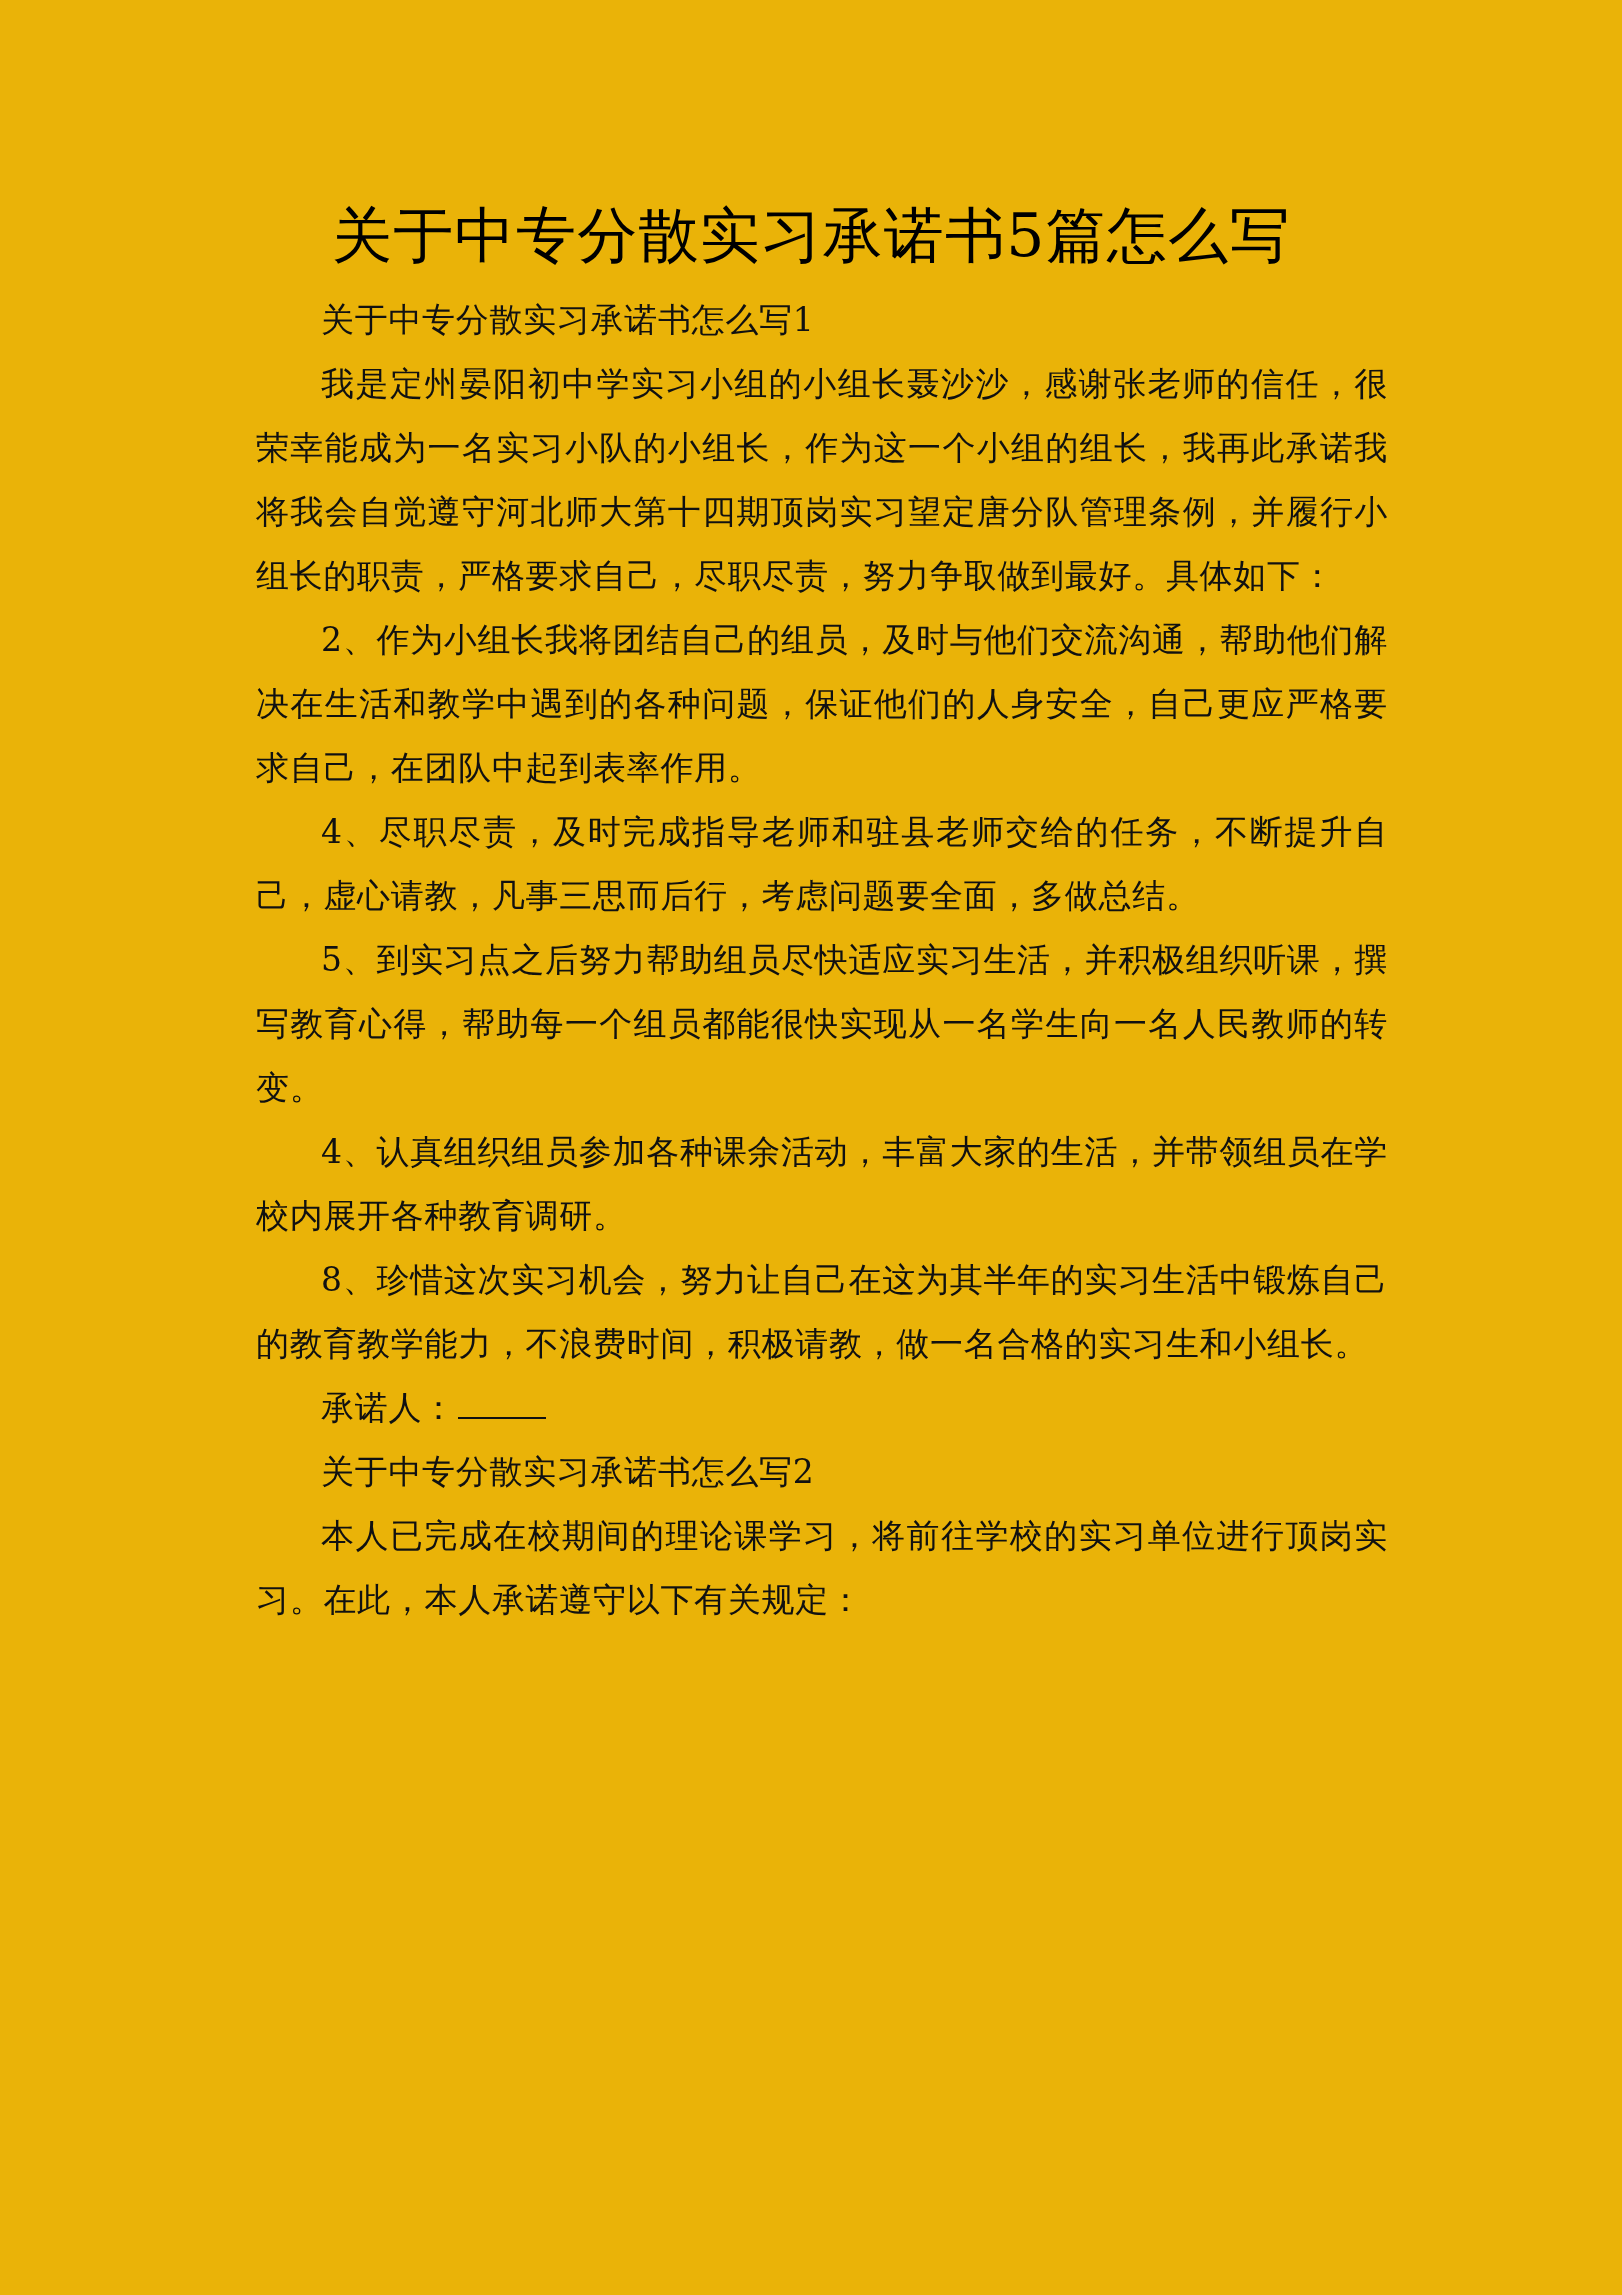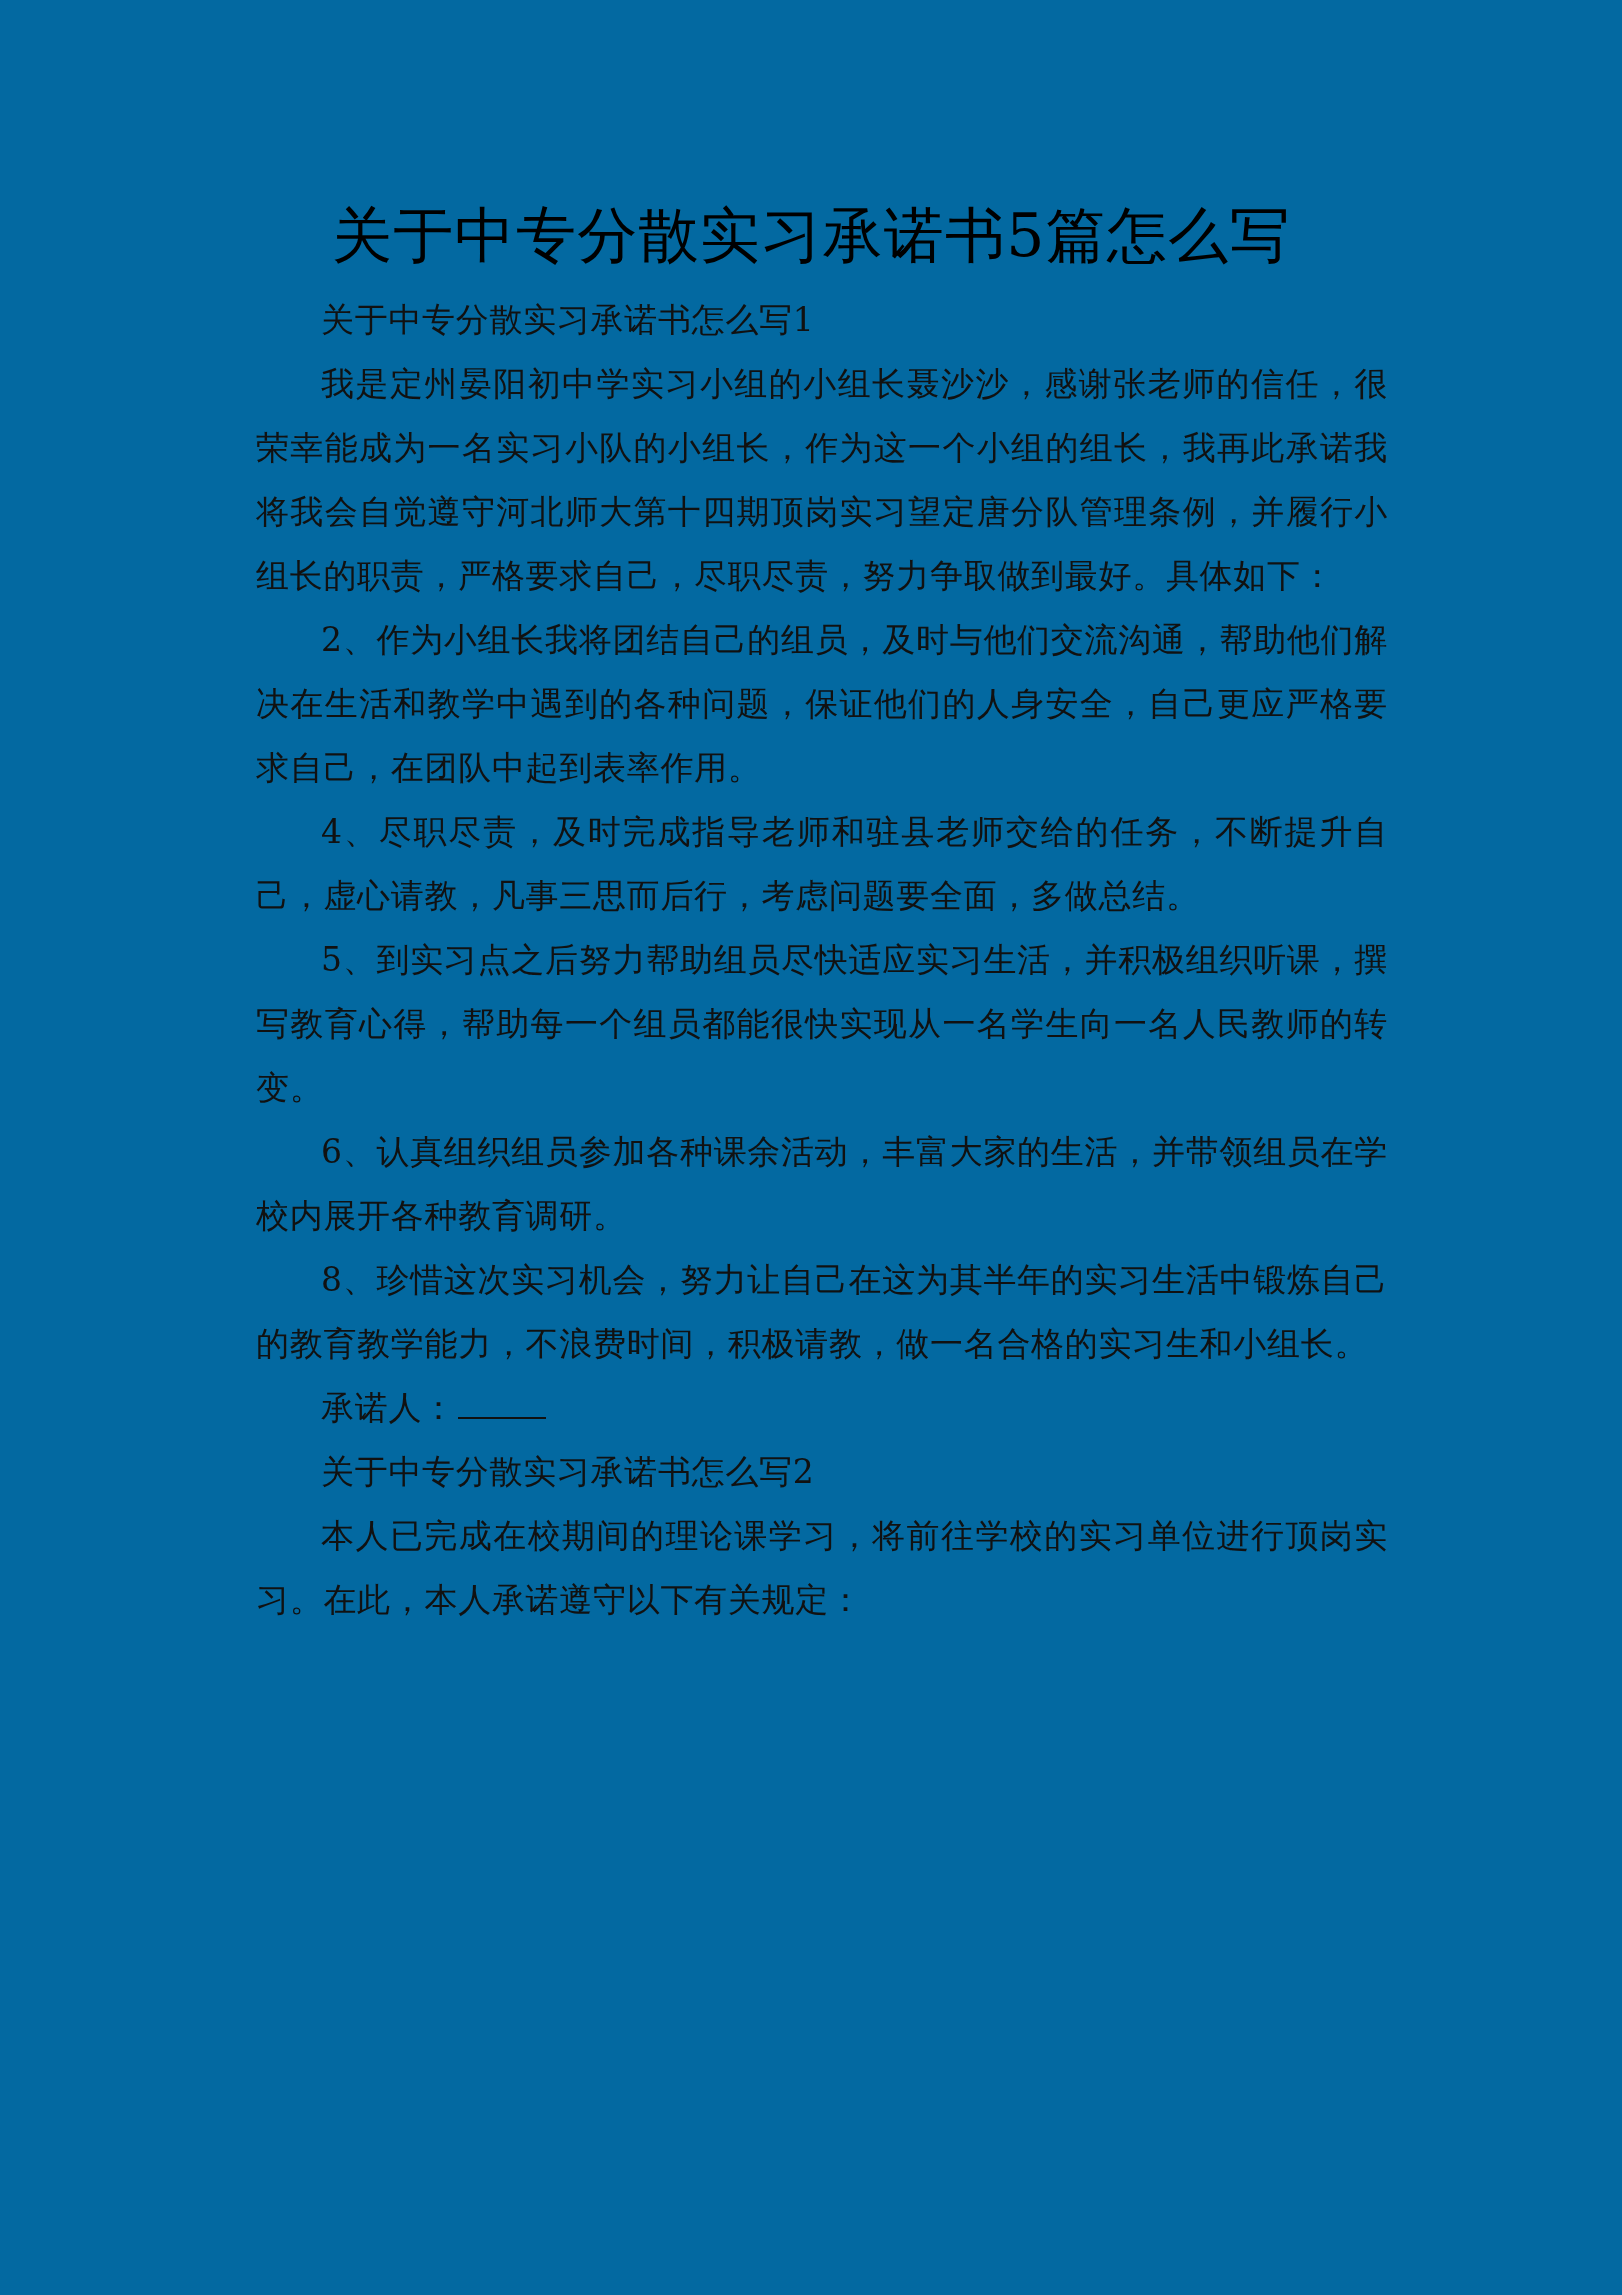--- a/index.html
+++ b/index.html
@@ -1,19 +1,19 @@
 <!DOCTYPE html>
 <html style="font-size:10.5px"><head>
 <meta charset="utf-8">
 <style>
   html, body { margin: 0; padding: 0; background: #ffffff; }
   body { width: 1623px; height: 2295px; position: relative; overflow: hidden; }
   .page {
     position: absolute; left: 0; top: 0; width: 1623px; height: 2295px;
-    background: #0369a1; color: #111111;
+    background: #eab308; color: #111111;
     font-family: "DejaVu Serif", "Liberation Serif", serif;
   }
   .title {
     position: absolute; left: 0; top: 196px; width: 1623px;
     text-align: center; font-size: 60px; line-height: 79px;
     letter-spacing: 1.3px; color: #000;
   }
   .body {
     position: absolute; left: 246px; top: 288px; width: 1132px;
     font-size: 33px; line-height: 64px; letter-spacing: 0.7px; margin-left: 10px;
@@ -27,20 +27,20 @@
 
 <div class="page">
   <div class="title">关于中专分散实习承诺书5篇怎么写</div>
 
   <div class="body">
     <p class="sub">关于中专分散实习承诺书怎么写1</p>
     <p class="p">我是定州晏阳初中学实习小组的小组长聂沙沙，感谢张老师的信任，很荣幸能成为一名实习小队的小组长，作为这一个小组的组长，我再此承诺我将我会自觉遵守河北师大第十四期顶岗实习望定唐分队管理条例，并履行小组长的职责，严格要求自己，尽职尽责，努力争取做到最好。具体如下：</p>
     <p class="p">2、作为小组长我将团结自己的组员，及时与他们交流沟通，帮助他们解决在生活和教学中遇到的各种问题，保证他们的人身安全，自己更应严格要求自己，在团队中起到表率作用。</p>
     <p class="p">4、尽职尽责，及时完成指导老师和驻县老师交给的任务，不断提升自己，虚心请教，凡事三思而后行，考虑问题要全面，多做总结。</p>
     <p class="p">5、到实习点之后努力帮助组员尽快适应实习生活，并积极组织听课，撰写教育心得，帮助每一个组员都能很快实现从一名学生向一名人民教师的转变。</p>
-    <p class="p">6、认真组织组员参加各种课余活动，丰富大家的生活，并带领组员在学校内展开各种教育调研。</p>
+    <p class="p">4、认真组织组员参加各种课余活动，丰富大家的生活，并带领组员在学校内展开各种教育调研。</p>
     <p class="p">8、珍惜这次实习机会，努力让自己在这为其半年的实习生活中锻炼自己的教育教学能力，不浪费时间，积极请教，做一名合格的实习生和小组长。</p>
     <p class="sub"><span>承诺人：</span><span class="blank"></span></p>
     <p class="sub">关于中专分散实习承诺书怎么写2</p>
     <p class="p">本人已完成在校期间的理论课学习，将前往学校的实习单位进行顶岗实习。在此，本人承诺遵守以下有关规定：</p>
   </div>
 </div>
 
 
 </body></html>

